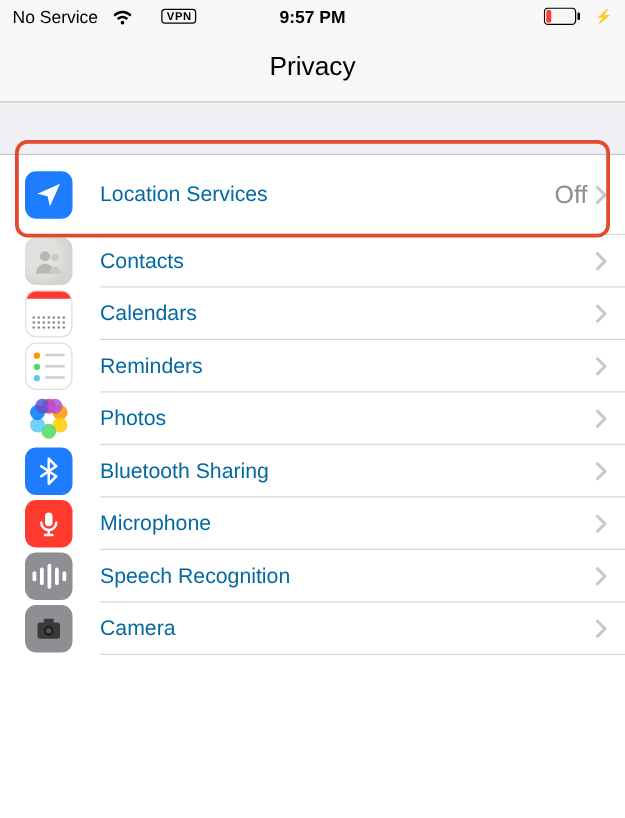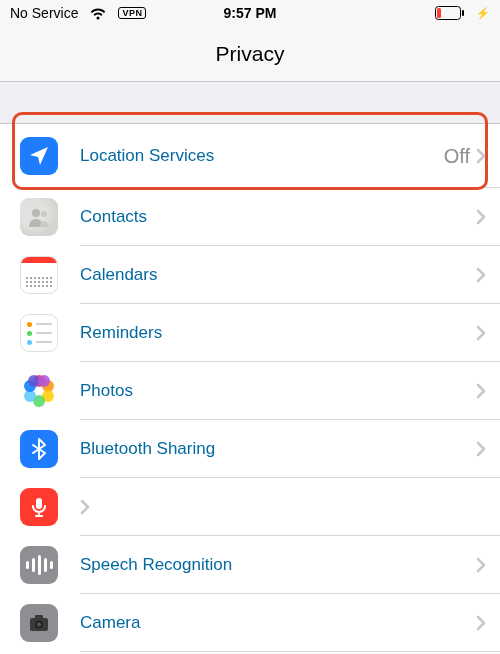--- a/index.html
+++ b/index.html
@@ -17,21 +17,21 @@
       display: flex;
       align-items: center;
       justify-content: space-between;
       padding: 0 10px;
       font-size: 14px;
       background: #f7f7f7;
     }
     .status-left, .status-right { display: flex; align-items: center; gap: 11px; }
     .status-left span, .status-right span { display: inline-flex; align-items: center; }
     .status-time { font-weight: 600; position:absolute; left:50%; transform:translateX(-50%);}
-    .vpn-box { border:1px solid #000; border-radius:3px; font-size:9px; padding:0 3px; font-weight:600; letter-spacing:0.5px;}
+    .vpn-box { border:1px solid #000; border-radius:3px; font-size:9px; padding:0 3px; font-weight:600; letter-spacing:0.5px;margin-left:11px;}
     .wifi-icon svg, .battery-icon svg { display:block; }
 
     
     .nav-bar {
       height: 56px;
       display: flex;
       align-items: center;
       border-bottom: 1px solid #c7c7c9;
       background: #f7f7f7;
       position: relative;
@@ -71,21 +71,21 @@
       border-radius: 10px;
       pointer-events: none;
       z-index: 5;
     }
 
     
     .list { background:#fff; }
     .row {
       display: flex;
       align-items: center;
-      height: 58px;
+      height: 42px;
       padding-left: 20px;
       cursor: pointer;
       position: relative;
     }
     .row.first { height: 64px; }
     .row .sep {
       position:absolute;
       left:80px; right:0; bottom:0;
       height:1px;
       background:#d7d7da;
@@ -308,20 +308,21 @@
     <div class="sep"></div>
   </div>
 
   <div class="row">
     <div class="app-icon ic-microphone">
       <svg viewBox="0 0 24 24">
           <rect x="9" y="3" width="6" height="11" rx="3" fill="#fff"></rect>
           <path d="M6 11a6 6 0 0012 0M12 17v4M9 21h6" stroke="#fff" stroke-width="2" fill="none" stroke-linecap="round"></path>
         </svg>
     </div>
+    <div class="label">Microphone</div>
     <div class="chev">
       <svg width="10" height="16" viewBox="0 0 10 16">
           <path d="M2 2l6 6-6 6" stroke="#c7c7cc" stroke-width="2.5" fill="none" stroke-linecap="round" stroke-linejoin="round"></path>
         </svg>
     </div>
     <div class="sep"></div>
   </div>
 
   <div class="row">
     <div class="app-icon ic-speech">

